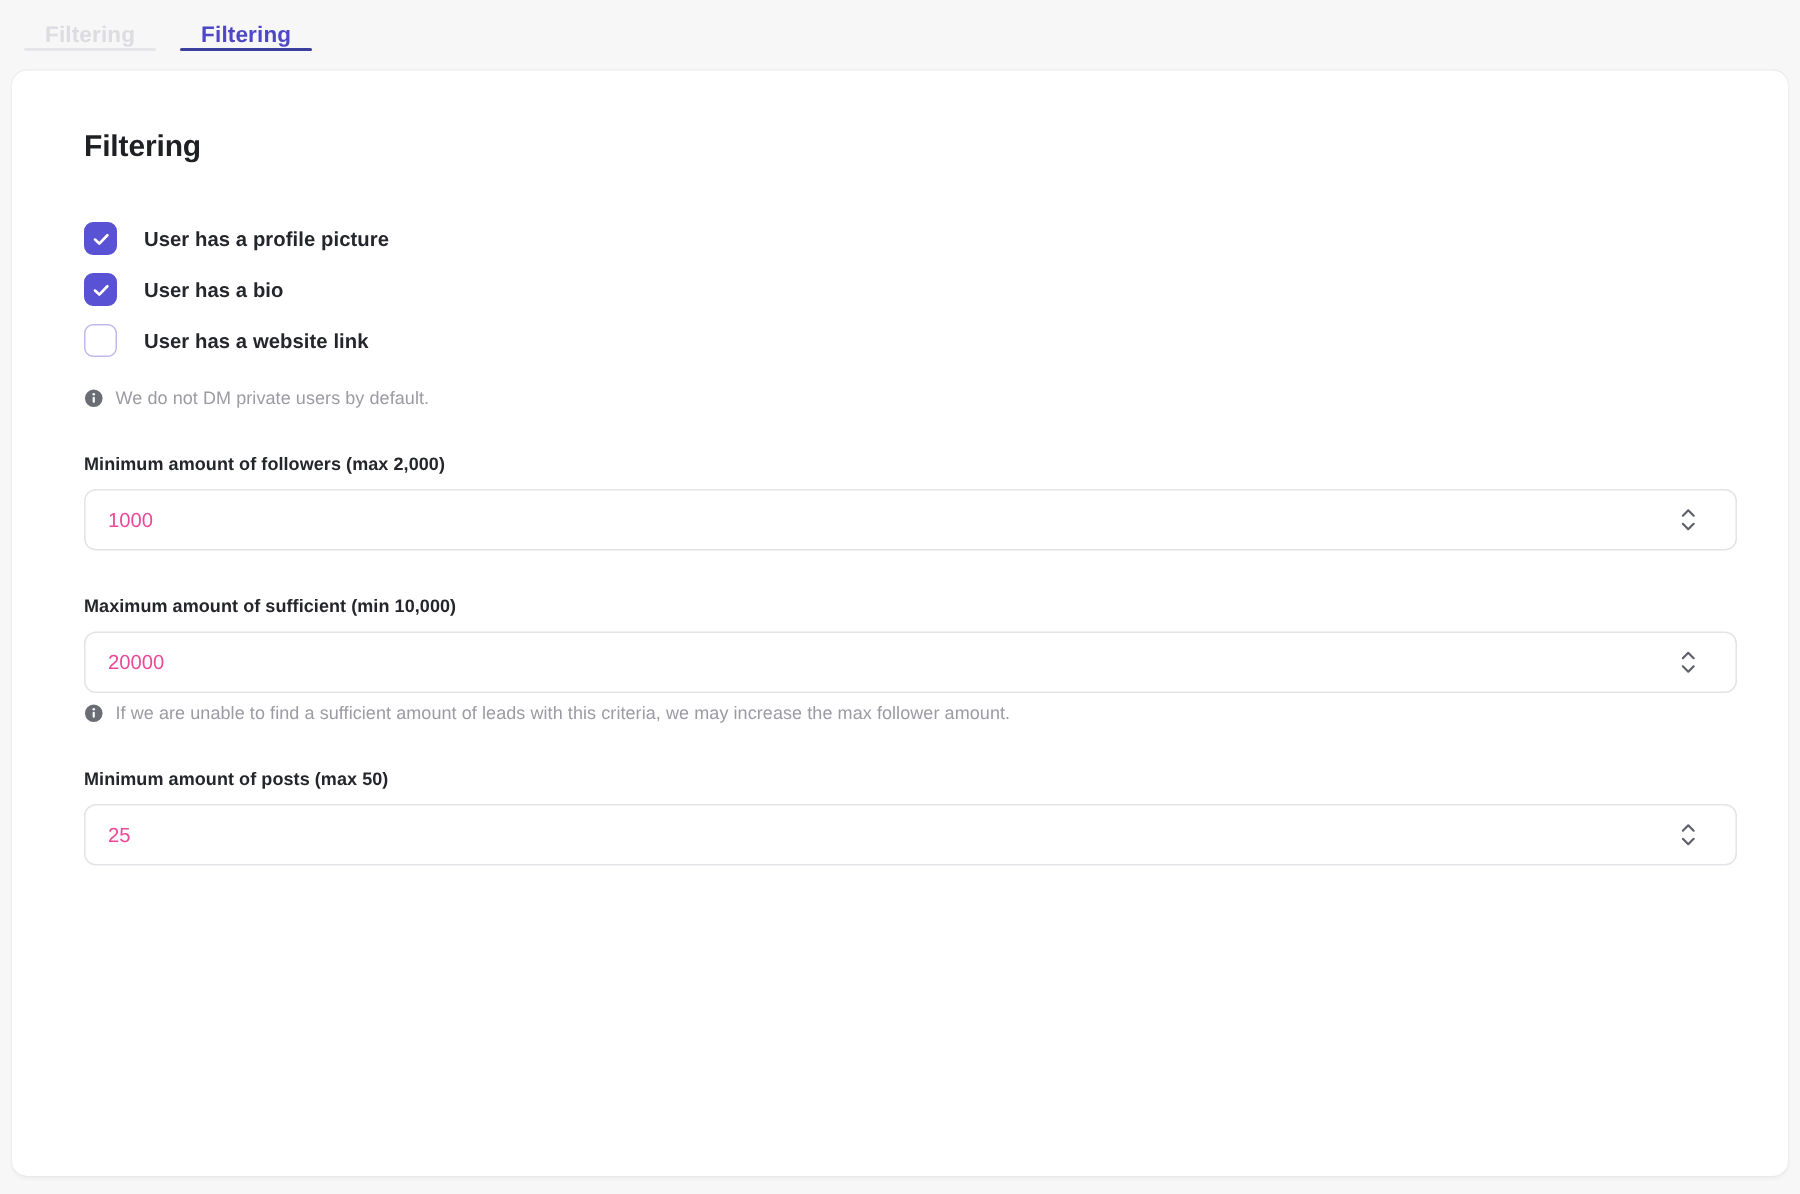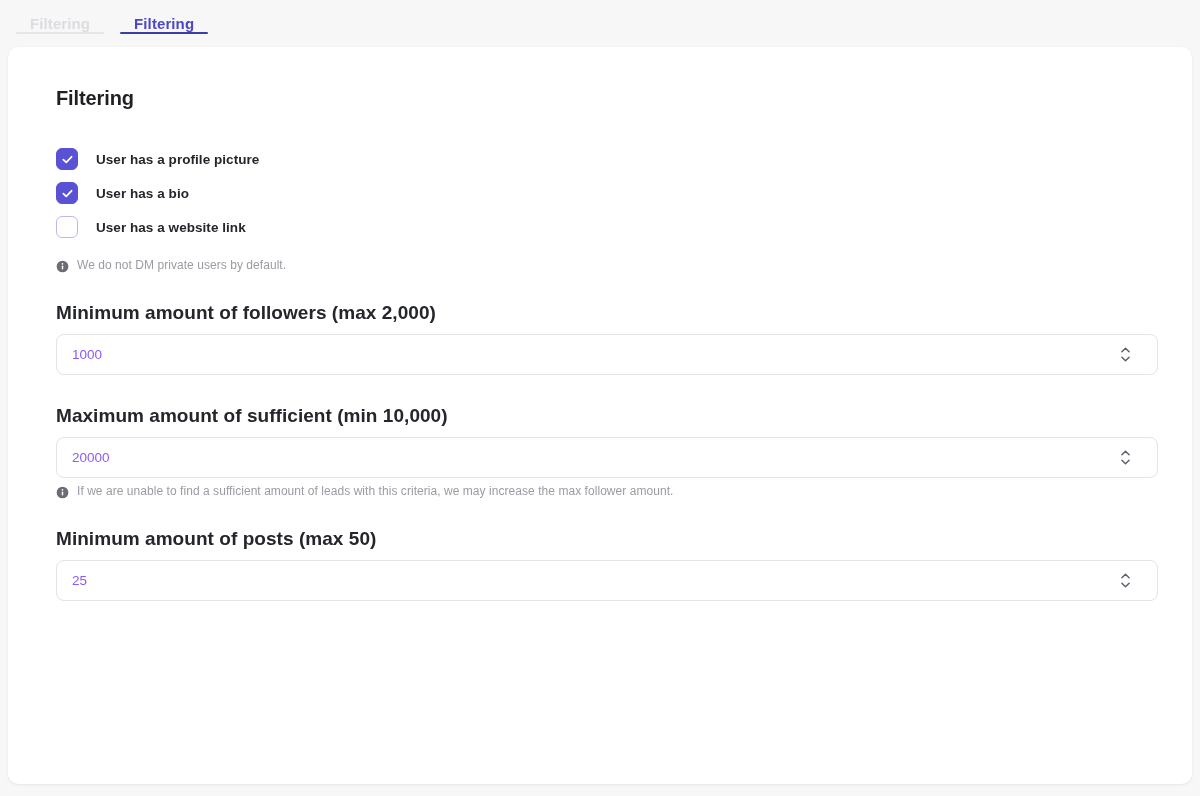--- a/index.html
+++ b/index.html
@@ -125,36 +125,36 @@
   .hint-text {
     font-size: 12px;
     color: #9b9ba3;
     letter-spacing: .05px;
   }
 
   
   .field { margin-top: 30px; }
   .field-label {
     display: block;
-    font-size: 19px;
+    font-size: 12px;
     font-weight: 700;
     color: #24262b;
     margin-bottom: 10px;
     letter-spacing: .05px;
   }
   .input-wrap { position: relative; }
   .num-input {
     width: 1102px;
     height: 41px;
     border: 1px solid #e3e3e8;
     border-radius: 8px;
     background: #ffffff;
     padding: 0 34px 0 15px;
     font-size: 13.5px;
-    color: #8b5cf6;
+    color: #ec4899;
     font-family: "Liberation Sans", sans-serif;
     outline: none;
   }
   .num-input::-webkit-outer-spin-button,
   .num-input::-webkit-inner-spin-button { -webkit-appearance: none; margin: 0; }
   .spinner {
     position: absolute;
     right: 12px;
     top: 50%;
     transform: translateY(-50%);

